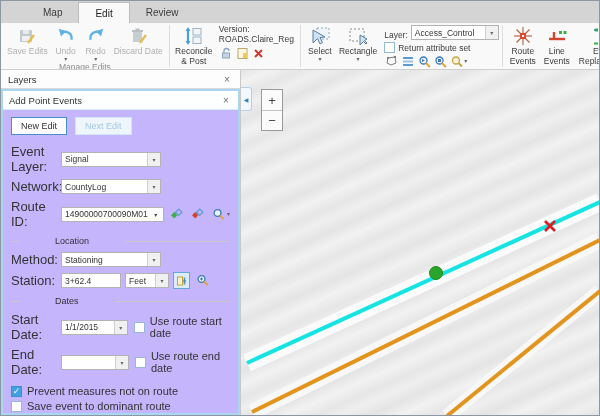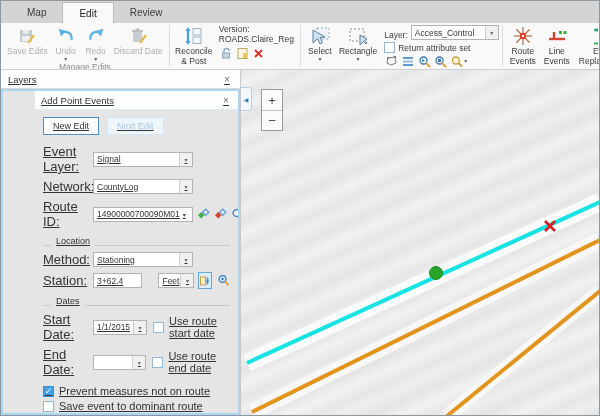--- a/index.html
+++ b/index.html
@@ -1,21 +1,21 @@
 <!DOCTYPE html>
 <html><head>
 <meta charset="utf-8">
 <style>
   * { margin:0; padding:0; box-sizing:border-box; }
   html,body { width:600px; height:416px; }
   body { font-family:"Liberation Sans","DejaVu Sans",sans-serif; font-size:9px; color:#333; }
   .window { width:600px; height:416px; border:1px solid #8b98a4; display:flex; flex-direction:column; background:#f9f9f9; overflow:hidden; }
 
   
-  .tabbar { height:22px; background:#d4d4d4; display:flex; align-items:flex-end; padding-left:10px; flex:none; }
+  .tabbar { height:22px; background:#d4d4d4; display:flex; align-items:flex-end; padding-left:26px; flex:none; }
   .tab { padding:0 16px; height:21px; line-height:21px; font-size:10px; color:#3c3c3c; cursor:default; }
   .tab.active { background:#f9f9f9; border:1px solid #bdbdbd; border-bottom:none; color:#222; }
 
   
   .ribbon { height:47px; background:#f9f9f9; border-bottom:1px solid #cfcfcf; display:flex; flex:none; overflow:hidden; white-space:nowrap; }
   .rgroup { display:flex; flex-direction:column; padding:1px 3px 0 3px; flex:none; }
   .rgroup-content { display:flex; align-items:flex-start; flex:1; }
   .rgroup-label { text-align:center; font-size:8.5px; color:#8a8a8a; padding:0 0 2px 0; }
   .rsep { width:1px; background:#d9dee2; margin:2px 0; flex:none; }
   .bigbtn { display:flex; flex-direction:column; align-items:center; padding:1px 2px; margin:0 1px; }
@@ -34,37 +34,37 @@
   .select .scaret { width:13px; height:13px; background:#f0f0f0; border-left:1px solid #cfcfcf; display:flex; align-items:center; justify-content:center; font-size:6px; color:#666; flex:none; }
   .checkbox { width:11px; height:11px; border:1px solid #93b9d4; background:#fff; flex:none; position:relative; display:inline-flex; align-items:center; justify-content:center; }
   .checkbox .checkmark { display:none; color:#fff; font-size:9px; line-height:9px; }
   .checkbox.checked { background:#41a0dd; border-color:#3892cf; }
   .checkbox.checked .checkmark { display:block; }
 
   
   .main { flex:1; display:flex; min-height:0; }
 
   
-  .panel { width:240px; flex:none; background:#e5e5e5; border-right:1px solid #c8c8c8; display:flex; flex-direction:column;text-decoration:underline; }
+  .panel { width:240px; flex:none; background:#c4b5fd; border-right:1px solid #c8c8c8; display:flex; flex-direction:column; }
   .layers-bar { height:19px; background:#fdfdfd; border-bottom:1px solid #d8d8d8; display:flex; align-items:center; padding:0 7px; flex:none; }
   .layers-bar .ltitle { font-size:9.5px; color:#333; flex:1; }
   .closex { color:#6d6d6d; font-size:10px; width:12px; text-align:center; cursor:default; }
-  .pane { flex:1; border:2px solid #abd6f2; display:flex; flex-direction:column; min-height:0;padding-left:32px; }
+  .pane { flex:1; border:2px solid #abd6f2; display:flex; flex-direction:column; min-height:0; }
   .pane-header { height:19px; display:flex; align-items:center; padding:0 6px; border-bottom:1px solid #d9ecf8; flex:none; background:#fdfefe; }
   .pane-header .ptitle { font-size:9.5px; color:#333; flex:1; }
   .pane-body { flex:1; padding:7px 8px; overflow:hidden; }
 
   .btnrow { display:flex; margin-bottom:9px; }
   .btn { font-size:9px; padding:3px 9px; border:1px solid #4a90c8; background:#fff; color:#333; margin-right:8px; }
   .btn.disabled { border-color:#d2e7f5; background:#eef6fc; color:#a3c8e2; }
   .frow { display:flex; align-items:center; margin-bottom:5px; }
   .flabel { width:50px; flex:none; font-size:13px; color:#333; }
   .tinput { background:#fff; border:1px solid #b3b3b3; height:15px; font-size:8.5px; color:#333; display:flex; align-items:center; padding:0 3px; }
   .combo-caret { font-size:6px; color:#444; margin-left:auto; padding:0 3px; }
-  .section { display:flex; align-items:flex-end; margin:7px 0 6px 0; }
+  .section { display:flex; align-items:center; margin:7px 0 6px 0;gap:31px; }
   .section .shline { height:1px; background:#c9c9c9; }
   .section .slabel { font-size:9px; color:#333; margin:0 5px; }
   .opt-label { font-size:11px; color:#333; margin-left:5px; }
   .nextrow { display:flex; justify-content:flex-end; margin-top:8px; padding-right:2px; }
   .next-btn { background:#d9ecf9; border:1px solid #a5cfec; font-size:9px; color:#2b2b2b; padding:3px 10px; }
   .tool-btn { width:17px; height:17px; display:inline-flex; align-items:center; justify-content:center; margin-left:4px; }
   .tool-btn.selected { background:#dcedf9; border:1px solid #66a7d8; }
 
   
   .map { flex:1; position:relative; overflow:hidden;
@@ -380,21 +380,21 @@
               <span class="sval">Stationing</span>
               <span class="scaret">▾</span>
             </div>
           </div>
 
           <div class="frow">
             <span class="flabel">Station:</span>
             <div class="tinput" style="width:60px">
               <span>3+62.4</span>
             </div>
-            <div class="select" style="width:36px;margin-left:16px">
+            <div class="select" style="width:44px;margin-left:4px">
               <span class="sval">Feet</span>
               <span class="scaret">▾</span>
             </div>
             <span class="tool-btn selected">
               <svg width="12" height="12" viewBox="0 0 12 12">
                   <rect x="1.5" y="2" width="5" height="8" fill="#fdf0c8" stroke="#c8a23c"></rect>
                   <line x1="8.5" y1="2.5" x2="8.5" y2="9.5" stroke="#4a90c4" stroke-width="1.6"></line>
                   <line x1="6.8" y1="6" x2="10.2" y2="6" stroke="#4a90c4" stroke-width="1.2"></line>
                 </svg>
             </span>

